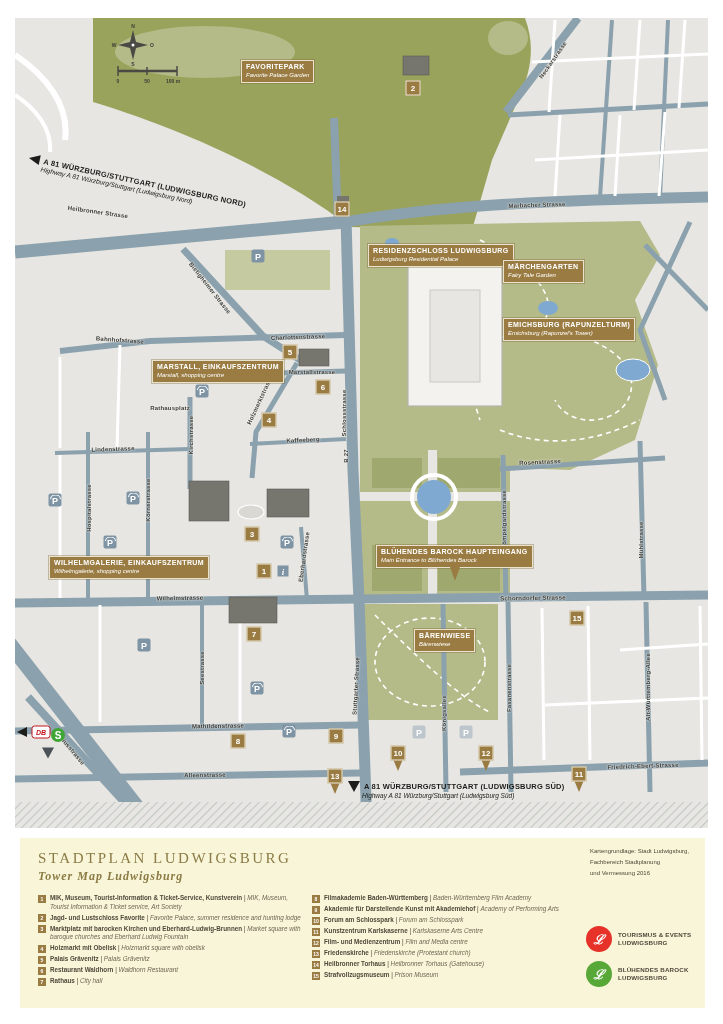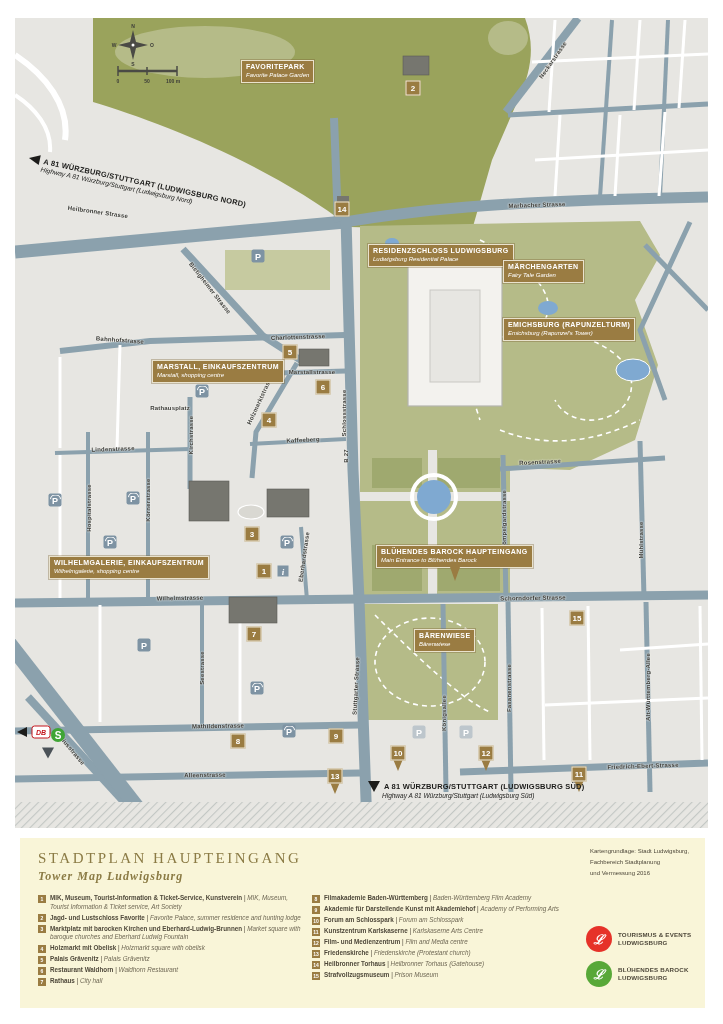--- a/index.html
+++ b/index.html
@@ -339,39 +339,39 @@
           <div class="l1">BÄRENWIESE</div>
           <div class="l2">Bärenwiese</div>
         </div>
         <div class="hwy" style="left: 15px; top: 135px; transform: rotate(12deg);">
           <div class="row">
             <span class="a-left"></span>
             <span class="h1">A 81 WÜRZBURG/STUTTGART (LUDWIGSBURG NORD)</span>
           </div>
           <div class="h2">Highway A 81 Würzburg/Stuttgart (Ludwigsburg Nord)</div>
         </div>
-        <div class="hwy" style="left: 353px; top: 763px; transform: rotate(0deg);">
+        <div class="hwy" style="left: 333px; top: 763px; transform: rotate(0deg);">
           <div class="row">
             <span class="a-down"></span>
             <span class="h1">A 81 WÜRZBURG/STUTTGART (LUDWIGSBURG SÜD)</span>
           </div>
           <div class="h2">Highway A 81 Würzburg/Stuttgart (Ludwigsburg Süd)</div>
         </div>
         <span class="cletter" style="left: 118px; top: 8px;">N</span>
         <span class="cletter" style="left: 137px; top: 27px;">O</span>
         <span class="cletter" style="left: 118px; top: 46px;">S</span>
         <span class="cletter" style="left: 99px; top: 27px;">W</span>
         <span class="slabel" style="left: 103px; top: 60px;">0</span>
         <span class="slabel" style="left: 132px; top: 60px;">50</span>
         <span class="slabel" style="left: 158px; top: 60px;">100 m</span>
       </div>
   </div>
 
   <div class="legend">
-    <div class="lg-title">STADTPLAN HAUPTEINGANG</div>
+    <div class="lg-title">STADTPLAN LUDWIGSBURG</div>
     <div class="lg-sub">Tower Map Ludwigsburg</div>
     <div class="credits">
       <div>Kartengrundlage: Stadt Ludwigsburg,</div>
       <div>Fachbereich Stadtplanung</div>
       <div>und Vermessung 2016</div>
     </div>
     <div class="col col1" id="col1">
         <div class="lg-item">
           <span class="numbox">1</span>
           <span class="lg-txt"><span class="de">MIK, Museum, Tourist-Information &amp; Ticket-Service, Kunstverein</span><span class="sep"> | </span><span class="en">MIK, Museum, Tourist Information &amp; Ticket service, Art Society</span></span>

